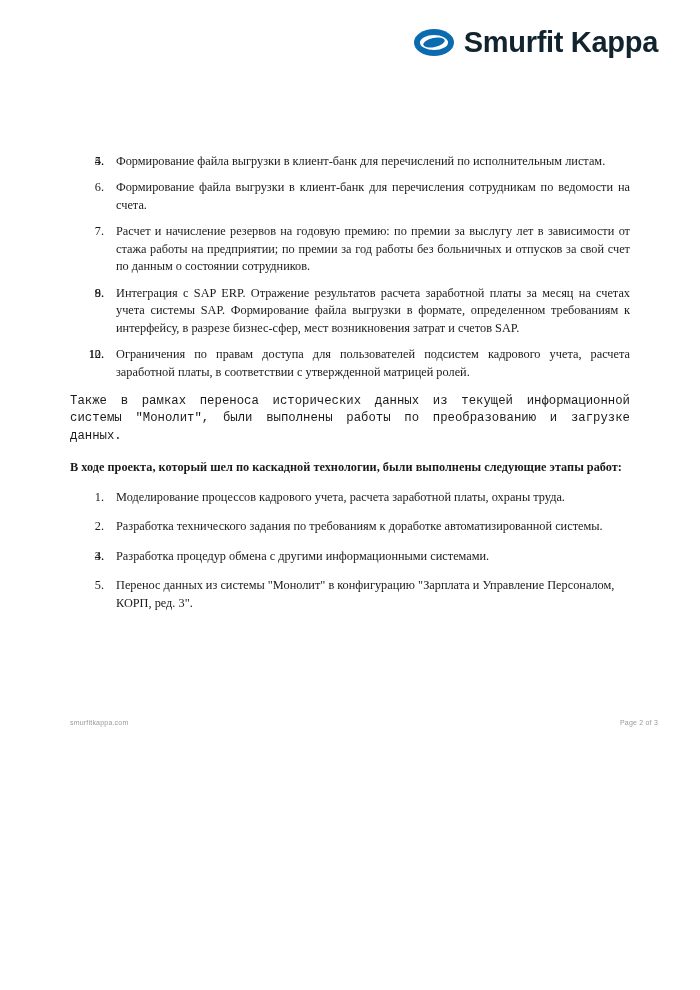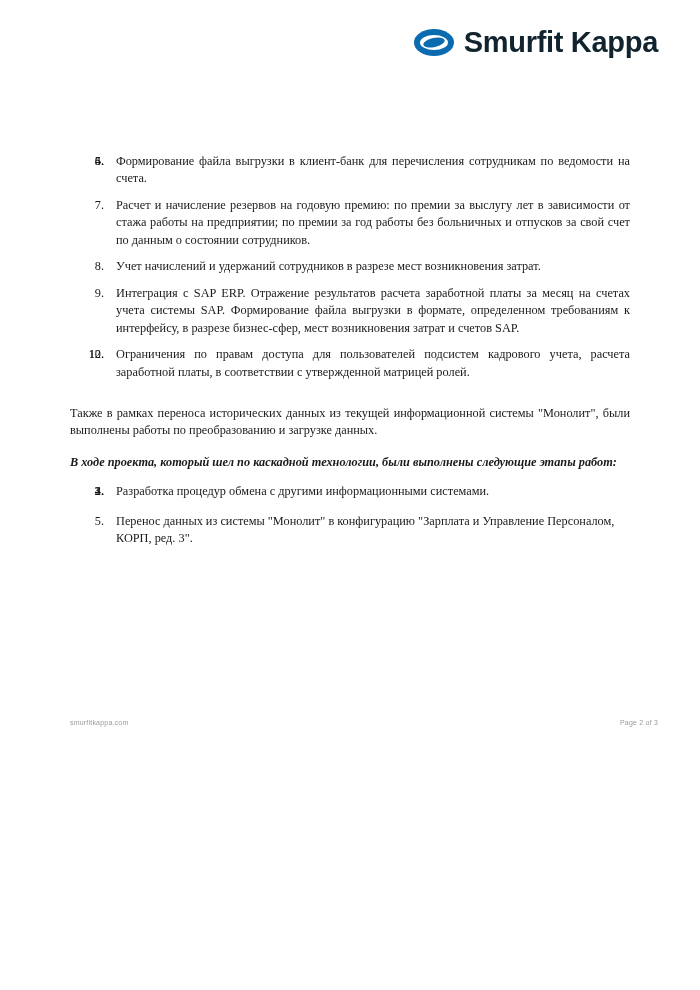--- a/index.html
+++ b/index.html
@@ -95,32 +95,32 @@
   }
   ol.numlist > li .num {
     position: absolute;
     left: 0;
     width: 34px;
     text-align: right;
     color: #1a1a1a;
   }
 
   .para {
-    margin-top: 24px;
+    margin-top: 12px;
     margin-bottom: 10px;
     text-indent: 0;
     text-align: justify;
+    font-family: Liberation Mono, monospace;
   }
 
   .bold-lead {
     font-weight: bold;
     margin-top: 14px;
     margin-bottom: 12px;
     text-align: justify;
-    font-style: italic;
   }
 
   ol.stages {
     list-style: none;
     margin: 0;
     padding: 0;
   }
   ol.stages > li {
     position: relative;
     padding-left: 46px;
@@ -166,32 +166,32 @@
   </div>
 
   <div class="content">
 
     <ol class="numlist">
       <li>
         <span class="num">4.</span>
       </li>
       <li>
         <span class="num">5.</span>
+        <span>Формирование файла выгрузки в клиент-банк для перечислений по исполнительным листам.</span>
       </li>
       <li>
         <span class="num">6.</span>
         <span>Формирование файла выгрузки в клиент-банк для перечисления сотрудникам по ведомости на счета.</span>
       </li>
       <li>
         <span class="num">7.</span>
         <span>Расчет и начисление резервов на годовую премию: по премии за выслугу лет в зависимости от стажа работы на предприятии; по премии за год работы без больничных и отпусков за свой счет по данным о состоянии сотрудников.</span>
       </li>
       <li>
         <span class="num">8.</span>
-        <span>Учет начислений и удержаний сотрудников в разрезе мест возникновения затрат.</span>
       </li>
       <li>
         <span class="num">9.</span>
         <span>Интеграция с SAP ERP. Отражение результатов расчета заработной платы за месяц на счетах учета системы SAP. Формирование файла выгрузки в формате, определенном требованиям к интерфейсу, в разрезе бизнес-сфер, мест возникновения затрат и счетов SAP.</span>
       </li>
       <li>
         <span class="num">10.</span>
       </li>
       <li>
         <span class="num">12.</span>
@@ -199,23 +199,25 @@
       </li>
     </ol>
 
     <p class="para">Также в рамках переноса исторических данных из текущей информационной системы "Монолит", были выполнены работы по преобразованию и загрузке данных.</p>
 
     <p class="bold-lead">В ходе проекта, который шел по каскадной технологии, были выполнены следующие этапы работ:</p>
 
     <ol class="stages">
       <li>
         <span class="num">1.</span>
+        <span>Моделирование процессов кадрового учета, расчета заработной платы, охраны труда.</span>
       </li>
       <li>
         <span class="num">2.</span>
+        <span>Разработка технического задания по требованиям к доработке автоматизированной системы.</span>
       </li>
       <li>
         <span class="num">3.</span>
       </li>
       <li>
         <span class="num">4.</span>
         <span>Разработка процедур обмена с другими информационными системами.</span>
       </li>
       <li>
         <span class="num">5.</span>

